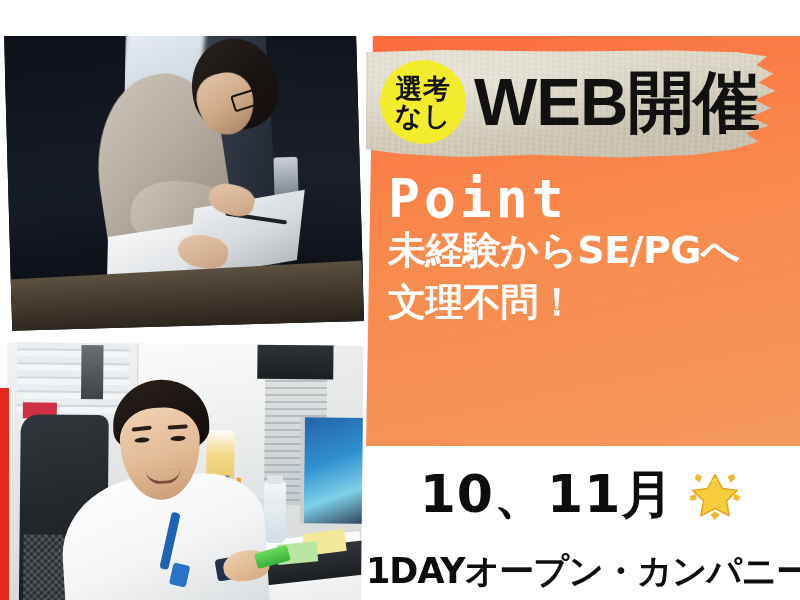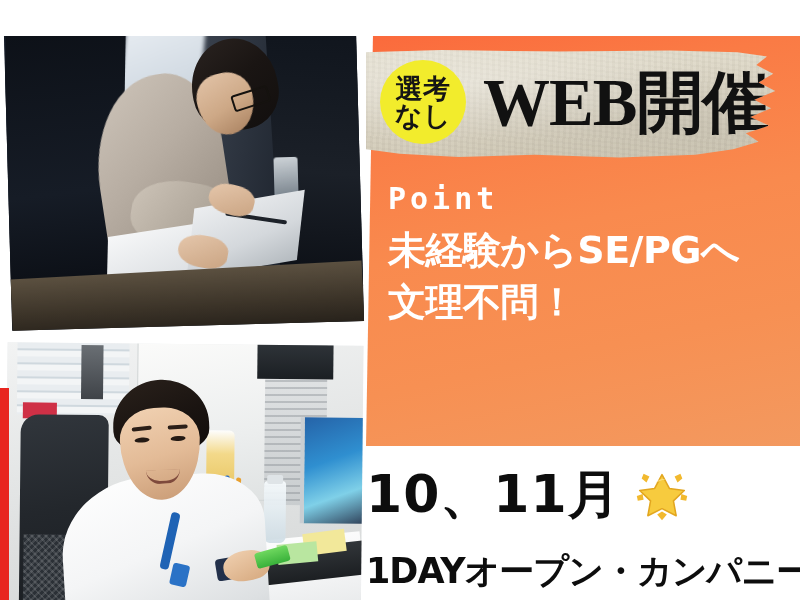--- a/index.html
+++ b/index.html
@@ -405,39 +405,39 @@
   }
   .badge-line {
     font-weight: 700;
     font-size: 27px;
     color: #151515;
     letter-spacing: 0.5px;
     font-family: "DejaVu Sans", "Liberation Sans", sans-serif;
   }
   .banner-title {
     position: absolute;
-    left: 117px; top: 8px;
+    left: 108px; top: 8px;
     font-size: 67px;
     font-weight: 700;
     color: #111111;
     letter-spacing: -1px;
     line-height: 88px;
     white-space: nowrap;
-    font-family: Liberation Serif, serif;
+    font-family: Liberation Sans, sans-serif;
   }
 
   
   .point-block {
     position: absolute;
     left: 388px; top: 138px;
     width: 410px;
     color: #ffffff;
   }
   .point-label {
-    font-size: 30px;
+    font-size: 53px;
     font-weight: 700;
     letter-spacing: 4px;
     line-height: 50px;
     font-family: "DejaVu Sans Mono", "Liberation Mono", monospace;
   }
   .point-line {
     font-size: 38px;
     font-weight: 700;
     line-height: 52px;
     letter-spacing: -0.5px;
@@ -445,21 +445,21 @@
     font-family: "DejaVu Sans", "Liberation Sans", sans-serif;
   }
 
   
   .date-row {
     position: absolute;
     left: 366px; top: 424px;
     width: 434px;
     display: flex;
     align-items: center;
-    justify-content: flex-start;
+    justify-content: center;
     gap: 10px;
   }
   .date-text {
     font-size: 52px;
     font-weight: 700;
     color: #0d0d0d;
     letter-spacing: 1px;
     white-space: nowrap;
     font-family: "DejaVu Sans", "Liberation Sans", sans-serif;
   }

